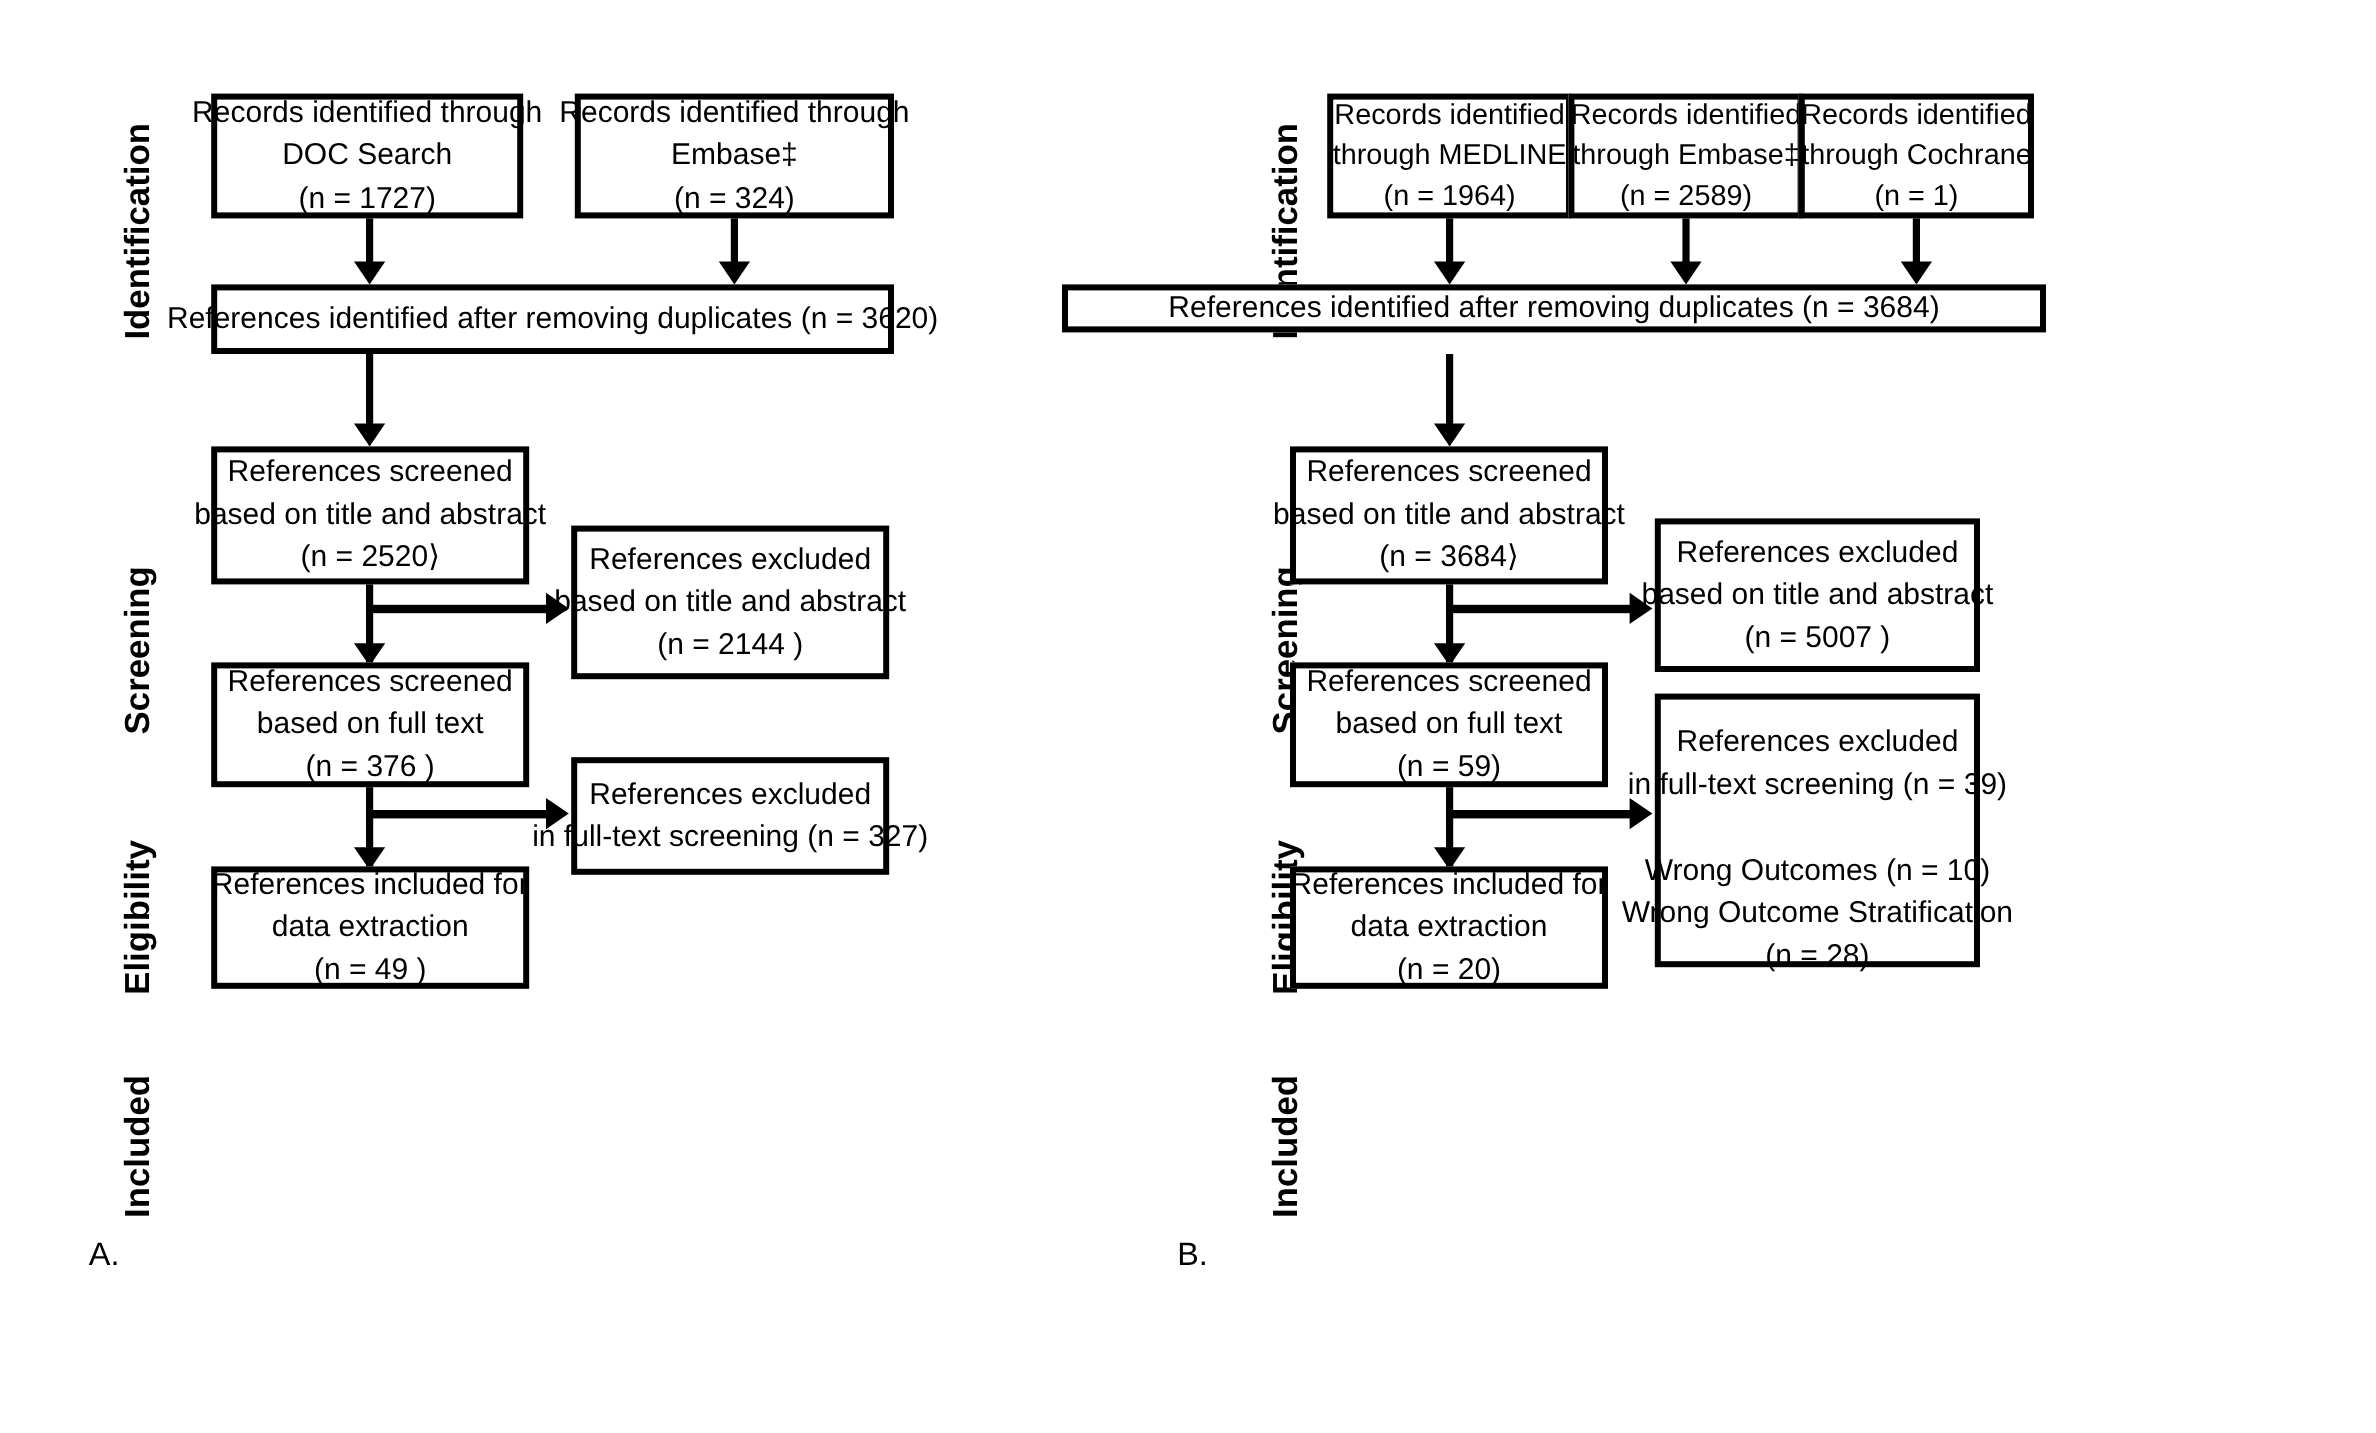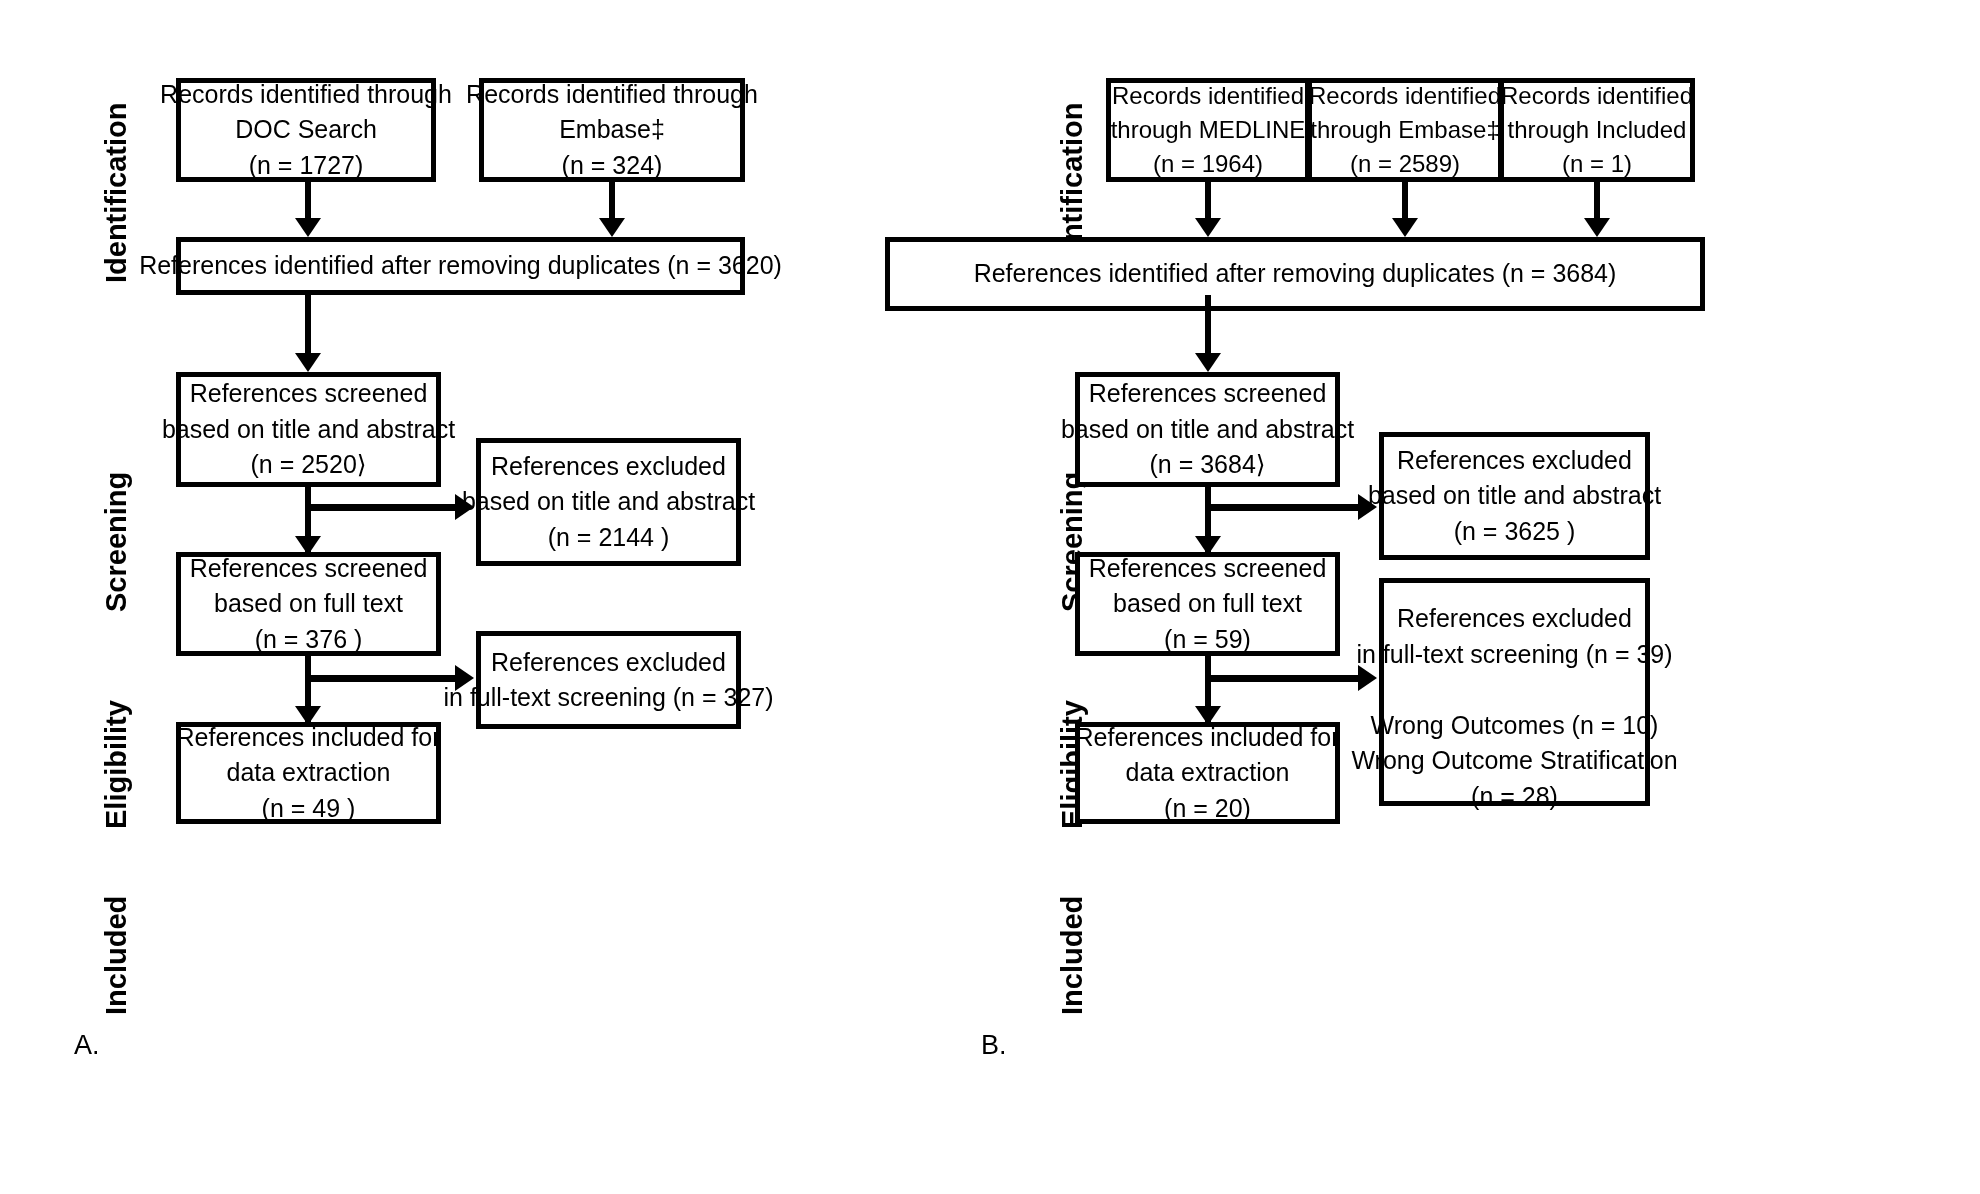--- a/index.html
+++ b/index.html
@@ -165,50 +165,50 @@
     </div>
 
     <div class="box small" style="left:317px; top:78px; width:196px; height:104px;">
       <span class="ln">Records identified</span>
       <span class="ln">through Embase‡</span>
       <span class="ln">(n = 2589)</span>
     </div>
 
     <div class="box small" style="left:509px; top:78px; width:196px; height:104px;">
       <span class="ln">Records identified</span>
-      <span class="ln">through Included</span>
+      <span class="ln">through Cochrane</span>
       <span class="ln">(n = 1)</span>
     </div>
 
     <div class="vline" style="left:215px; top:182px; height:40px;"></div>
     <div class="arrow-down" style="left:205px; top:218px;"></div>
 
     <div class="vline" style="left:412px; top:182px; height:40px;"></div>
     <div class="arrow-down" style="left:402px; top:218px;"></div>
 
     <div class="vline" style="left:604px; top:182px; height:40px;"></div>
     <div class="arrow-down" style="left:594px; top:218px;"></div>
 
-    <div class="box" style="left:-105px; top:237px; width:820px; height:74px;">
+    <div class="box" style="left:-105px; top:237px; width:820px; height:40px;">
       <span class="ln">References identified after removing duplicates (n = 3684)</span>
     </div>
 
     <div class="vline" style="left:215px; top:295px; height:62px;"></div>
     <div class="arrow-down" style="left:205px; top:353px;"></div>
 
     <div class="box" style="left:85px; top:372px; width:265px; height:115px;">
       <span class="ln">References screened</span>
       <span class="ln">based on title and abstract</span>
       <span class="ln">(n = 3684⟩</span>
     </div>
 
     <div class="box" style="left:389px; top:432px; width:271px; height:128px;">
       <span class="ln">References excluded</span>
       <span class="ln">based on title and abstract</span>
-      <span class="ln">(n = 3625 )</span>
+      <span class="ln">(n = 5007 )</span>
     </div>
 
     <div class="vline" style="left:215px; top:487px; height:72px;"></div>
     <div class="hline" style="left:215px; top:504px; width:160px;"></div>
     <div class="arrow-right" style="left:368px; top:494px;"></div>
     <div class="arrow-down" style="left:205px; top:536px;"></div>
 
     <div class="box" style="left:85px; top:552px; width:265px; height:104px;">
       <span class="ln">References screened</span>
       <span class="ln">based on full text</span>

